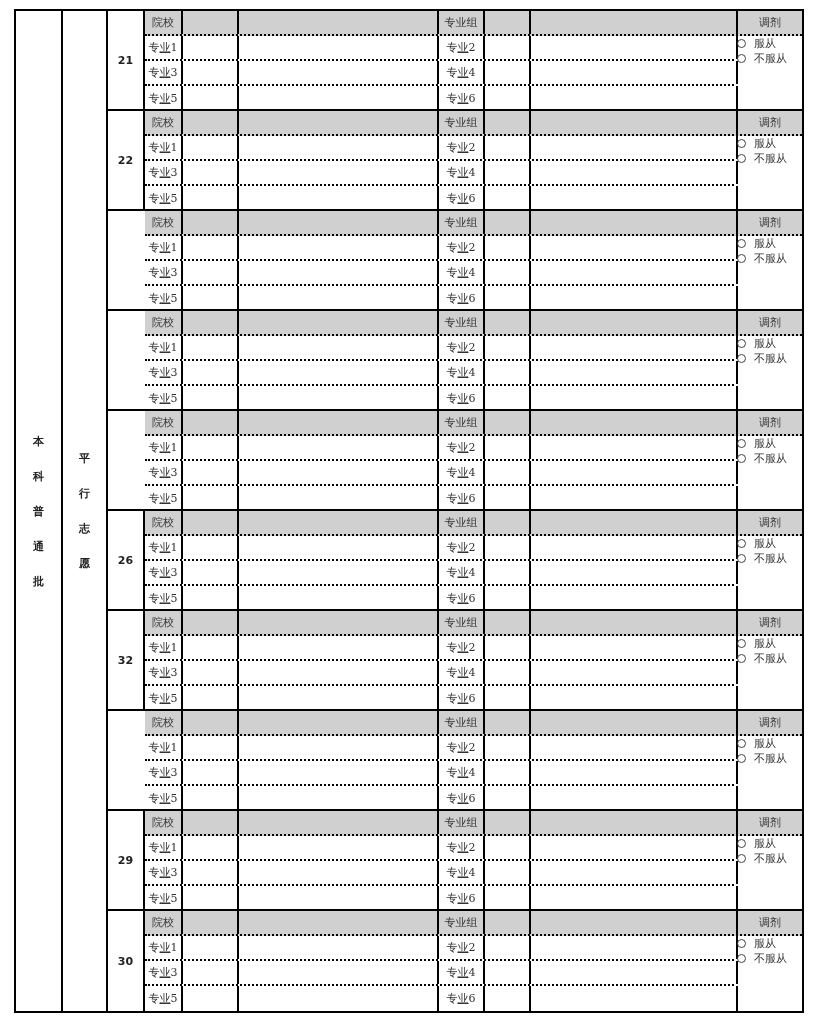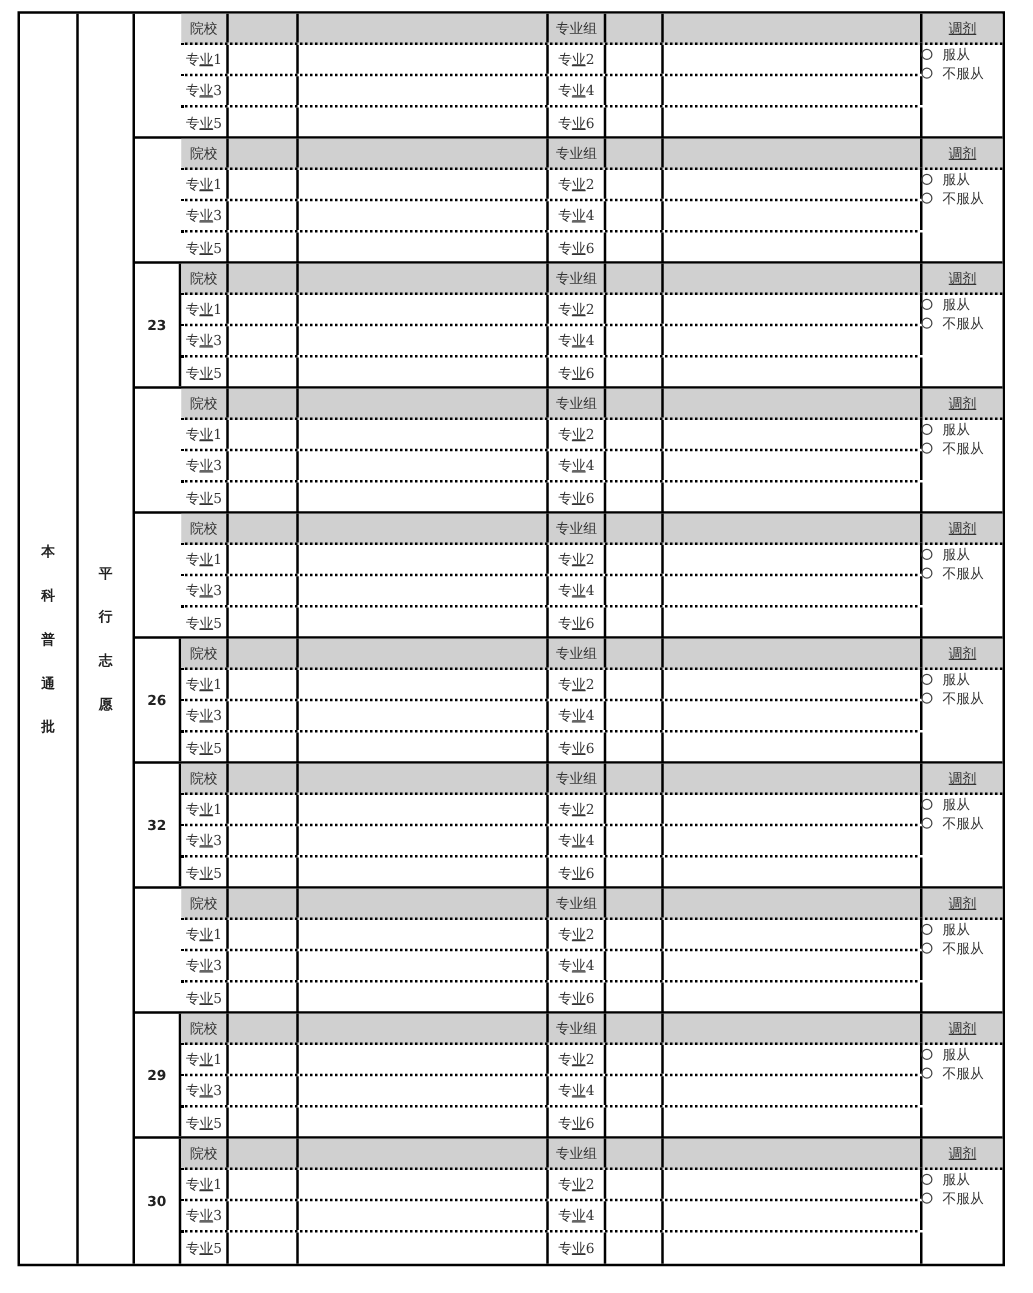--- a/index.html
+++ b/index.html
@@ -26,21 +26,21 @@
   .row.r2 { top:50px; border-bottom:2px dotted #000; right:68px; }
   .row.r3 { top:75px; right:68px; }
   .cell { position:absolute; top:0; bottom:0; box-sizing:border-box; border-right:2px solid #000;
           display:flex; align-items:center; justify-content:center; font-size:11px; color:#333; }
   .c1 { left:0; width:38px; }
   .c2 { left:50px; width:44px; }
   .c3 { left:94px; width:200px; }
   .c4 { left:294px; width:46px; }
   .c5 { left:340px; width:46px; }
   .c6 { left:386px; width:207px; }
-  .c7 { left:593px; right:0; border-right:none;text-decoration:underline; }
+  .c7 { left:593px; right:0; border-right:none; }
   .lbl .u { text-decoration:underline; }
   .adj { position:absolute; right:0; top:25px; bottom:0; width:68px; box-sizing:border-box;
          display:flex; flex-direction:column; justify-content:flex-start; padding-left:3px; font-size:11px; line-height:15px; color:#333; }
   .opt { display:flex; align-items:center; cursor:pointer; }
   .radio { display:inline-block; width:7px; height:7px; border:1px solid #444; border-radius:50%; margin-right:8px; }
 </style>
 </head>
 <body>
 
 <div id="sheet">
@@ -52,20 +52,21 @@
     <span>批</span>
   </div>
   <div class="vcol" id="mode">
     <span>平</span>
     <span>行</span>
     <span>志</span>
     <span>愿</span>
   </div>
   <div id="blocks">
       <div class="block" style="top: 0px; height: 100px;">
+    <div class="num">21</div>
     <div class="row hdr">
       <div class="cell c1">院校</div>
       <div class="cell c2"></div>
       <div class="cell c3"></div>
       <div class="cell c4">专业组</div>
       <div class="cell c5"></div>
       <div class="cell c6"></div>
       <div class="cell c7">调剂</div>
     </div>
     <div class="row r1">
@@ -121,20 +122,21 @@
             <span class="radio"></span>
             <span>服从</span>
           </label>
       <label class="opt">
             <span class="radio"></span>
             <span>不服从</span>
           </label>
     </div>
   </div>
       <div class="block" style="top: 100px; height: 100px;">
+    <div class="num">22</div>
     <div class="row hdr">
       <div class="cell c1">院校</div>
       <div class="cell c2"></div>
       <div class="cell c3"></div>
       <div class="cell c4">专业组</div>
       <div class="cell c5"></div>
       <div class="cell c6"></div>
       <div class="cell c7">调剂</div>
     </div>
     <div class="row r1">
@@ -190,21 +192,20 @@
             <span class="radio"></span>
             <span>服从</span>
           </label>
       <label class="opt">
             <span class="radio"></span>
             <span>不服从</span>
           </label>
     </div>
   </div>
       <div class="block" style="top: 200px; height: 100px;">
-    <div class="num">23</div>
     <div class="row hdr">
       <div class="cell c1">院校</div>
       <div class="cell c2"></div>
       <div class="cell c3"></div>
       <div class="cell c4">专业组</div>
       <div class="cell c5"></div>
       <div class="cell c6"></div>
       <div class="cell c7">调剂</div>
     </div>
     <div class="row r1">

